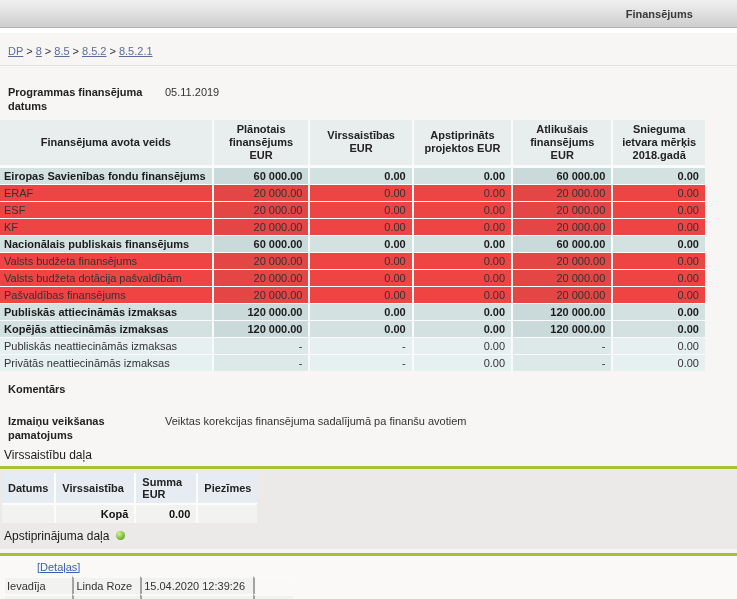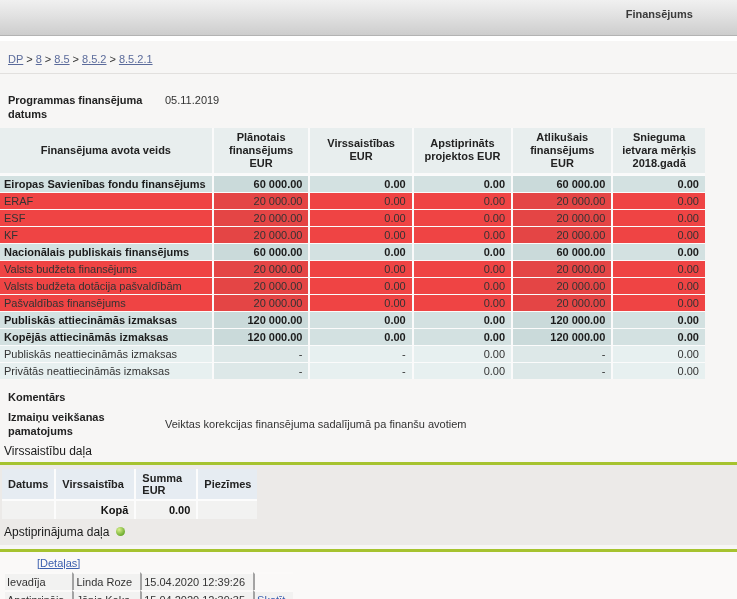--- a/index.html
+++ b/index.html
@@ -5,21 +5,21 @@
   * { margin:0; padding:0; box-sizing:border-box; }
   html,body { width:737px; height:599px; }
   body {
     font-family:"Liberation Sans","DejaVu Sans",sans-serif;
     font-size:11px; color:#333;
     background:#f7f6f5;
     overflow:hidden;
   }
   
   .topbar {
-    height:36px;
+    height:28px;
     background:linear-gradient(#f0f0f0,#e3e3e3 40%,#cdcdcd);
     border-bottom:1px solid #b3b3b3;
     text-align:right; line-height:28px;
     padding-right:44px;
   }
   .topbar .title { font-weight:bold; color:#3a3a3a; }
   .white-strip { height:5px; background:#ffffff; }
   
   .breadcrumb {
     padding:12px 8px 8px 8px;
@@ -49,21 +49,21 @@
   .funding-table td:first-child { border-left:none; }
   .funding-table td.num { text-align:right; }
   .funding-table td:nth-child(2),
   .funding-table td:nth-child(5) { background-color:rgba(45,95,95,0.05); }
   tr.row-normal  { background:#ef4444; }
   tr.row-subtle  { background:#e7f0f0; }
   tr.row-section { background:#d3e1e1; font-weight:bold; color:#1c1c1c; }
   tr.row-total   { background:#b7cbcb; font-weight:bold; color:#111; }
   
   .komentars { margin:12px 8px 0 8px; font-weight:bold; color:#222; }
-  .form-row.tight { margin-top:8px;align-items:center; }
+  .form-row.tight { margin-top:20px; }
   .section-heading { margin:5px 8px 0 4px; font-size:12px; color:#1a1a1a; }
   .green-line { height:3px; background:#a6c32f; margin-top:4px; }
   
   .gray-band { background:#eceae8; padding:4px 0 6px 0; }
   .vs-table { margin-left:2px; }
   .vs-table th {
     background:#e6ecf2; font-weight:bold; color:#222; text-align:left;
     padding:3px 6px; border-left:2px solid #fcfcfc; border-bottom:2px solid #fcfcfc;
   }
   .vs-table th:first-child { border-left:none; }

